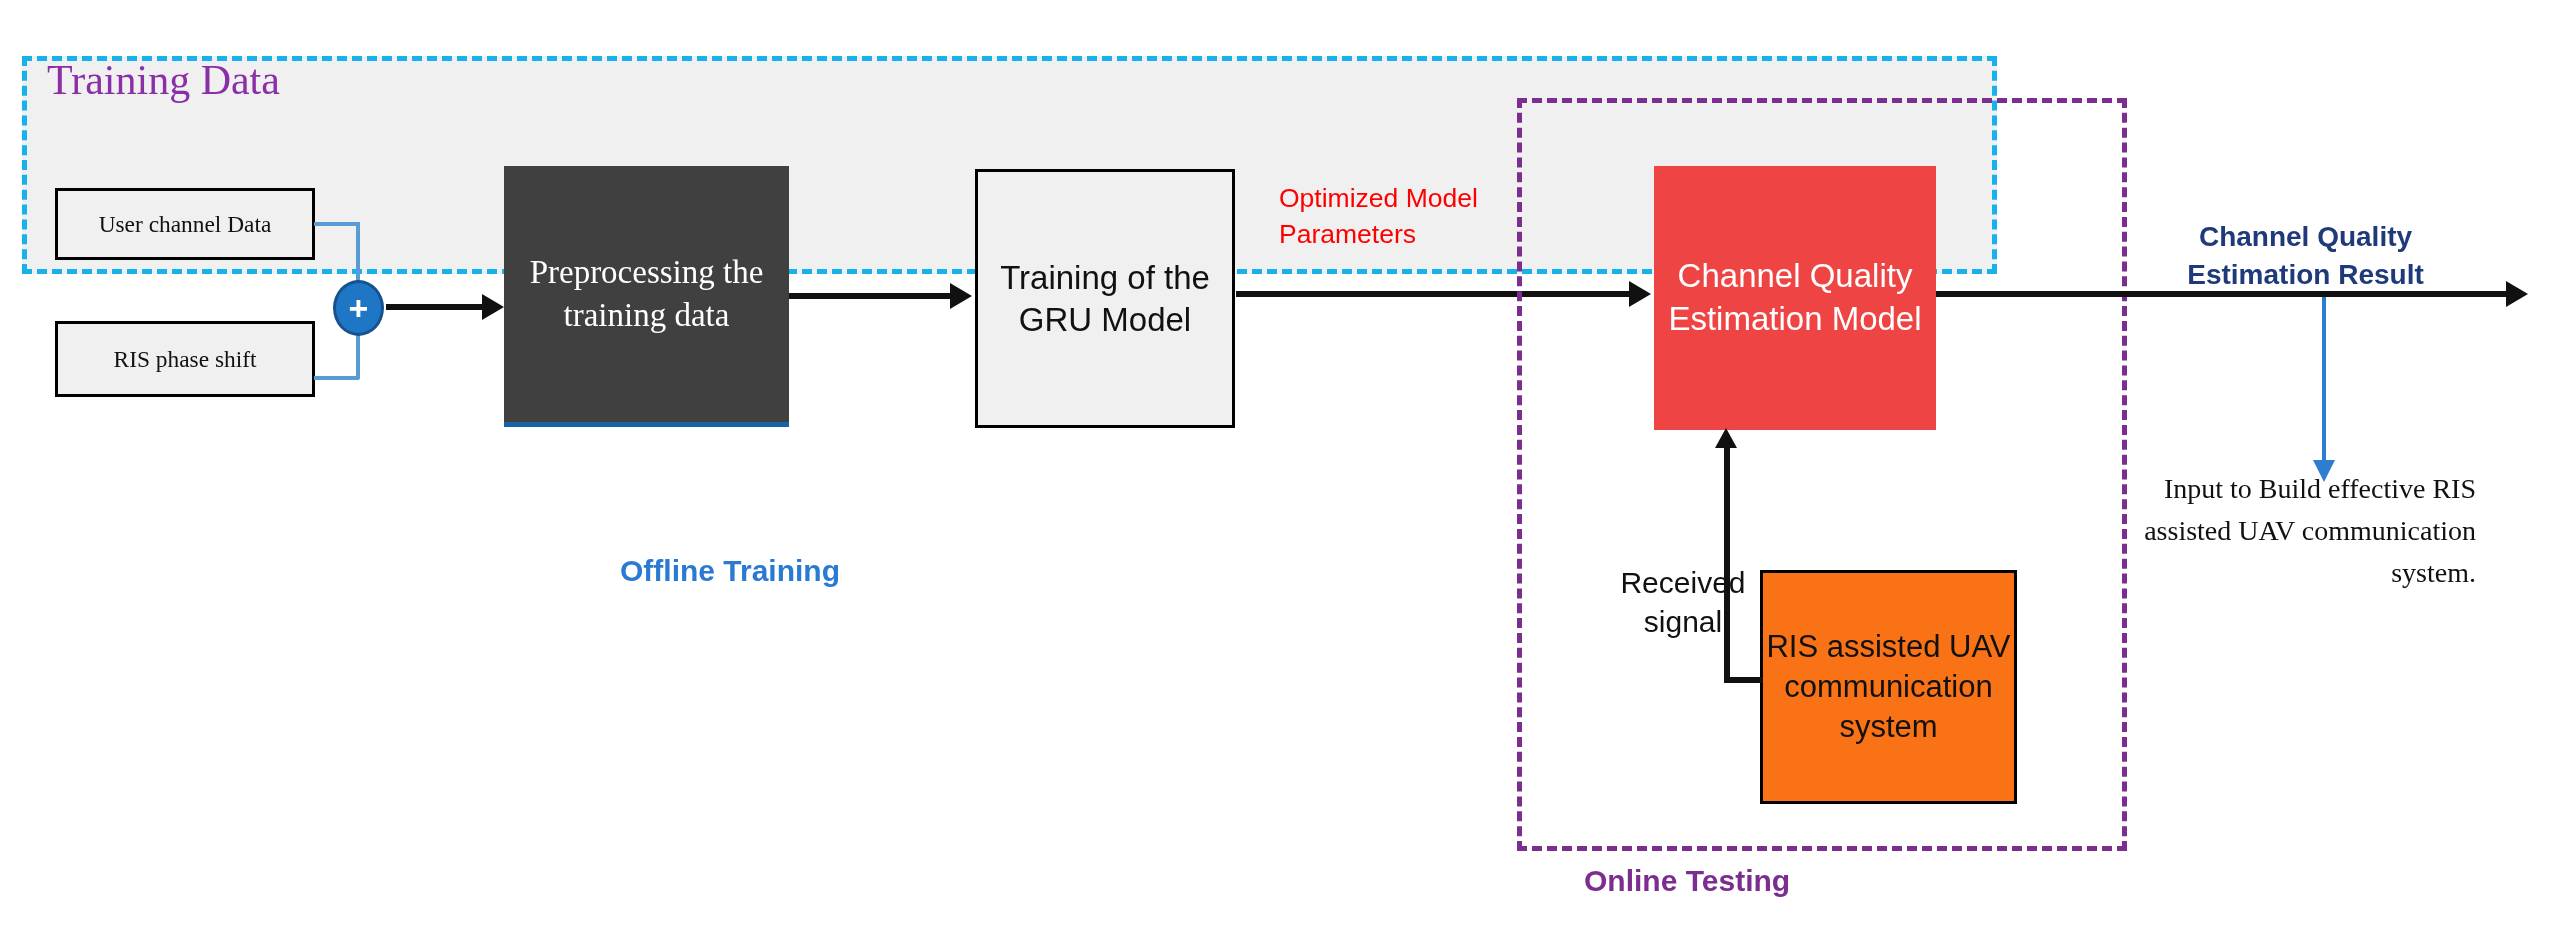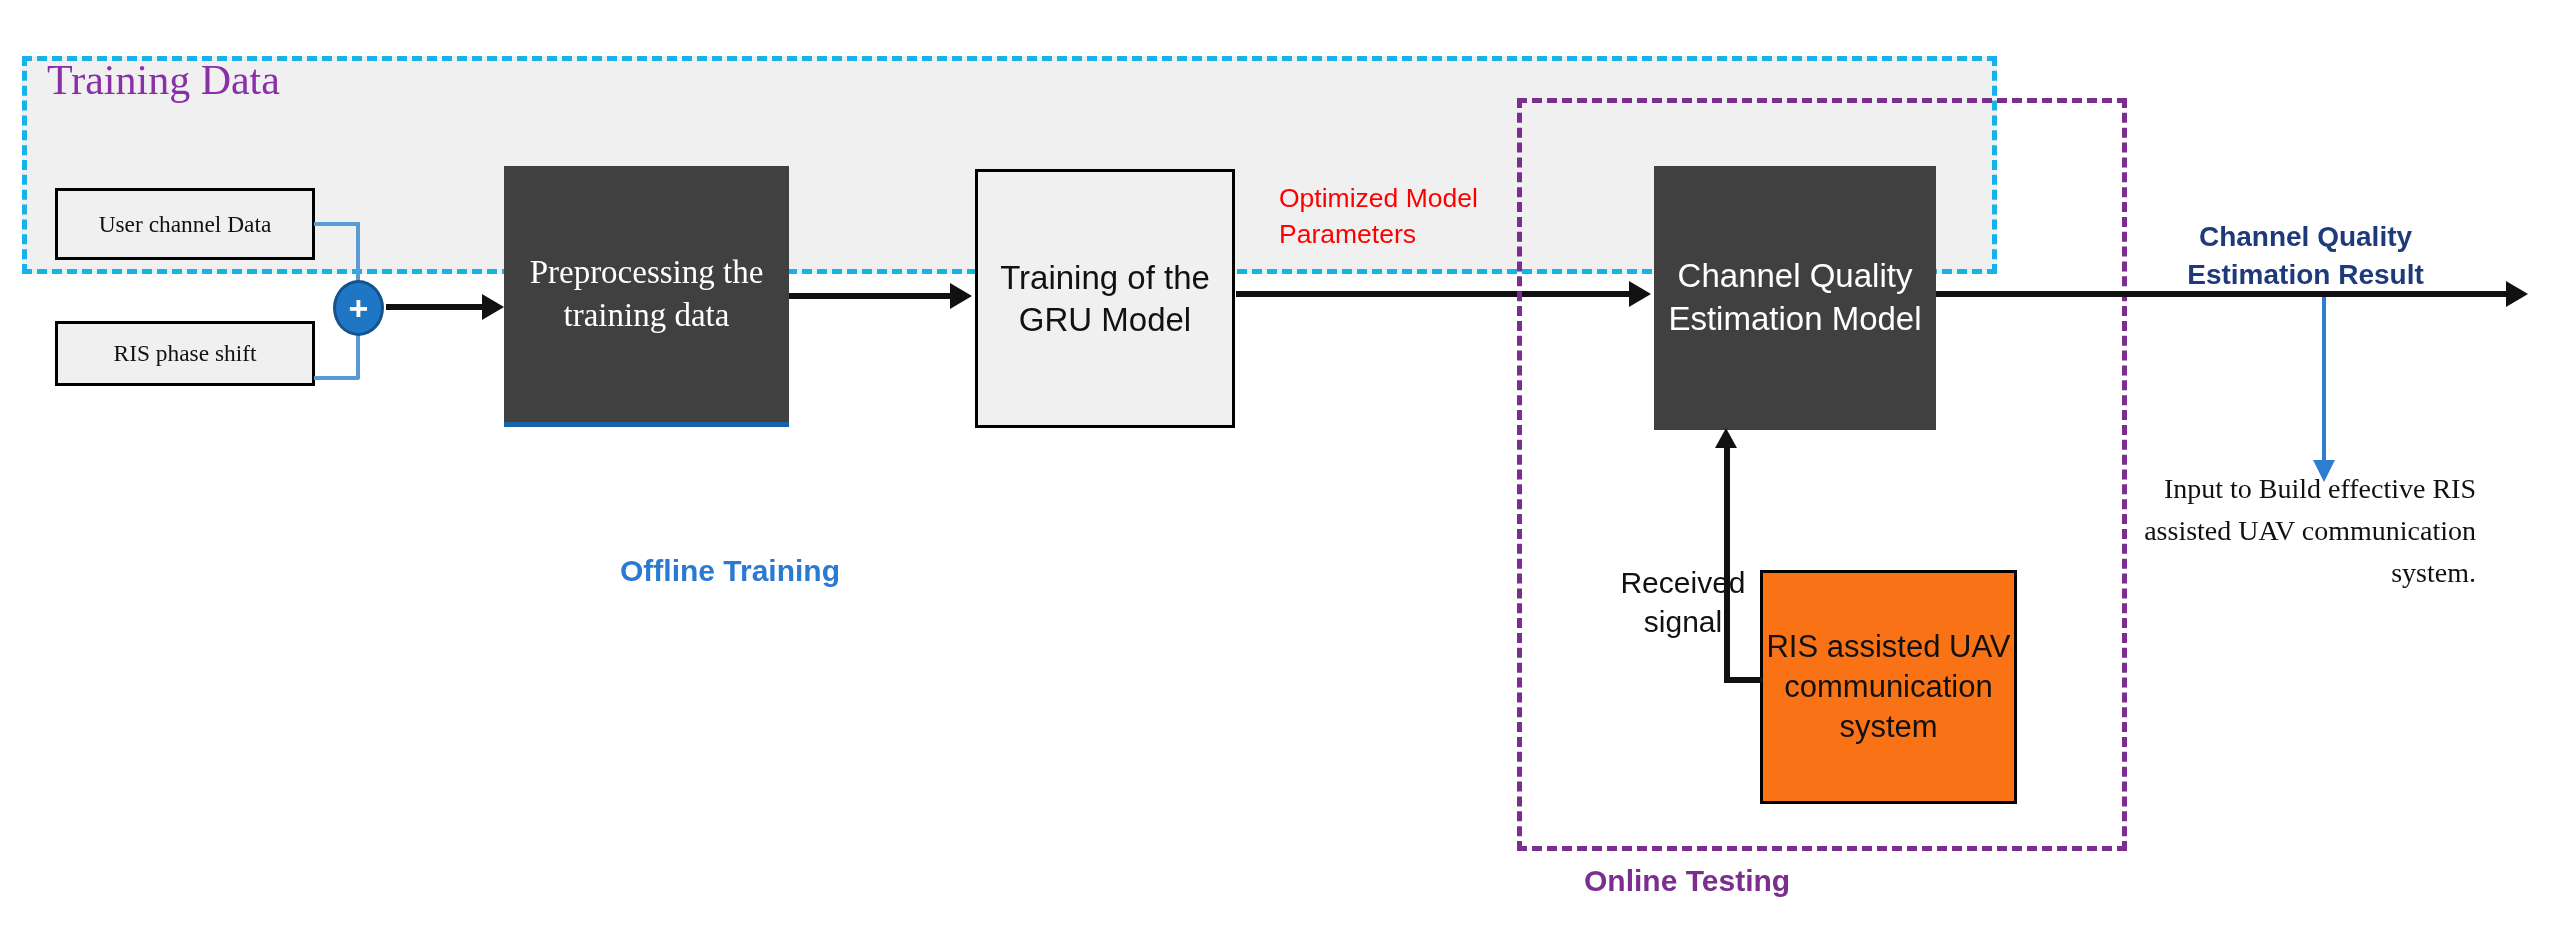--- a/index.html
+++ b/index.html
@@ -28,38 +28,38 @@
   .plainbox{
     border:3.1px solid #000;
     background:#f0f0f0;
     box-sizing:border-box;
     display:flex;align-items:center;justify-content:center;
     text-align:center;
     font-family:"Liberation Serif",serif;
     color:#111;
   }
   #user-channel-box{left:55px;top:156px;width:260px;height:72px;font-size:23.4px;}
-  #ris-phase-box{left:55px;top:289px;width:260px;height:65px;font-size:23.4px;}
+  #ris-phase-box{left:55px;top:289px;width:260px;height:76px;font-size:23.4px;}
   #gru-box{left:975px;top:137px;width:260px;height:259px;font-size:33px;line-height:1.25;
            font-family:"Liberation Sans",sans-serif;}
   #ris-uav-box{left:1760px;top:538px;width:257px;height:234px;font-size:31px;line-height:1.3;
            font-family:"Liberation Sans",sans-serif;background:#f97316;}
 
   
   .fillbox{
     box-sizing:border-box;
     display:flex;align-items:center;justify-content:center;
     text-align:center;color:#ffffff;
     font-family:"Liberation Serif",serif;
     line-height:1.3;
   }
   #preprocessing-box{left:504px;top:134px;width:285px;height:261px;
       background:#404040;font-size:33px;border-bottom:5.5px solid #1763a6;}
   #cqem-box{left:1654px;top:134px;width:282px;height:264px;
-      background:#404040;font-size:33px;font-family:"Liberation Sans",sans-serif;}
+      background:#ef4444;font-size:33px;font-family:"Liberation Sans",sans-serif;}
 
   
   #plus-node{
     left:333px;top:248px;width:51px;height:56px;
     border-radius:50%;
     background:#1f76c4;
     border:3.9px solid #15538f;
     box-sizing:border-box;
     display:flex;align-items:center;justify-content:center;
     color:#fff;font-size:34px;font-weight:700;line-height:1;

